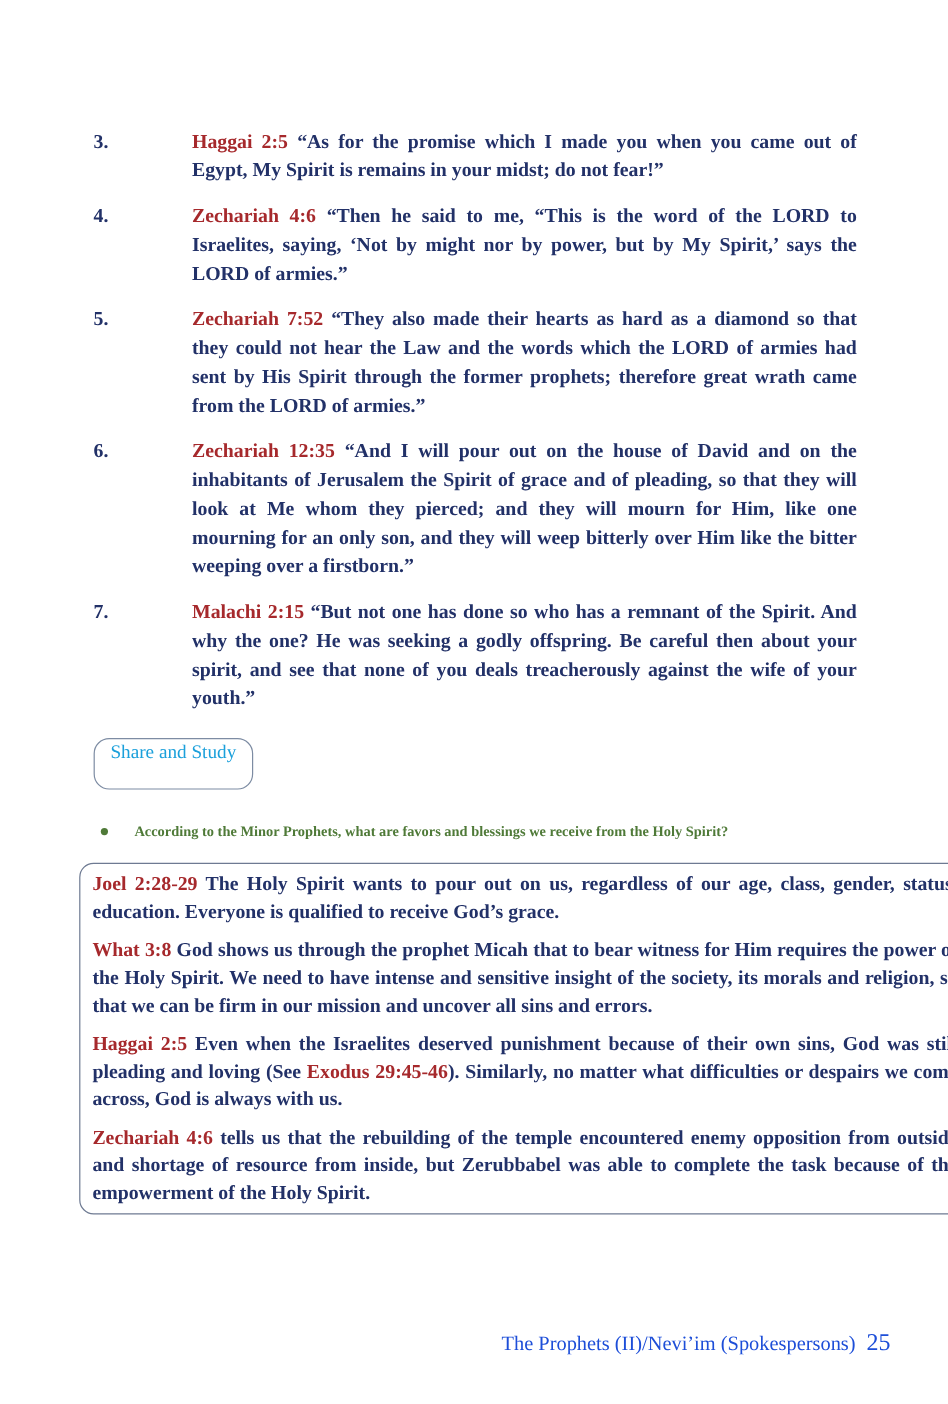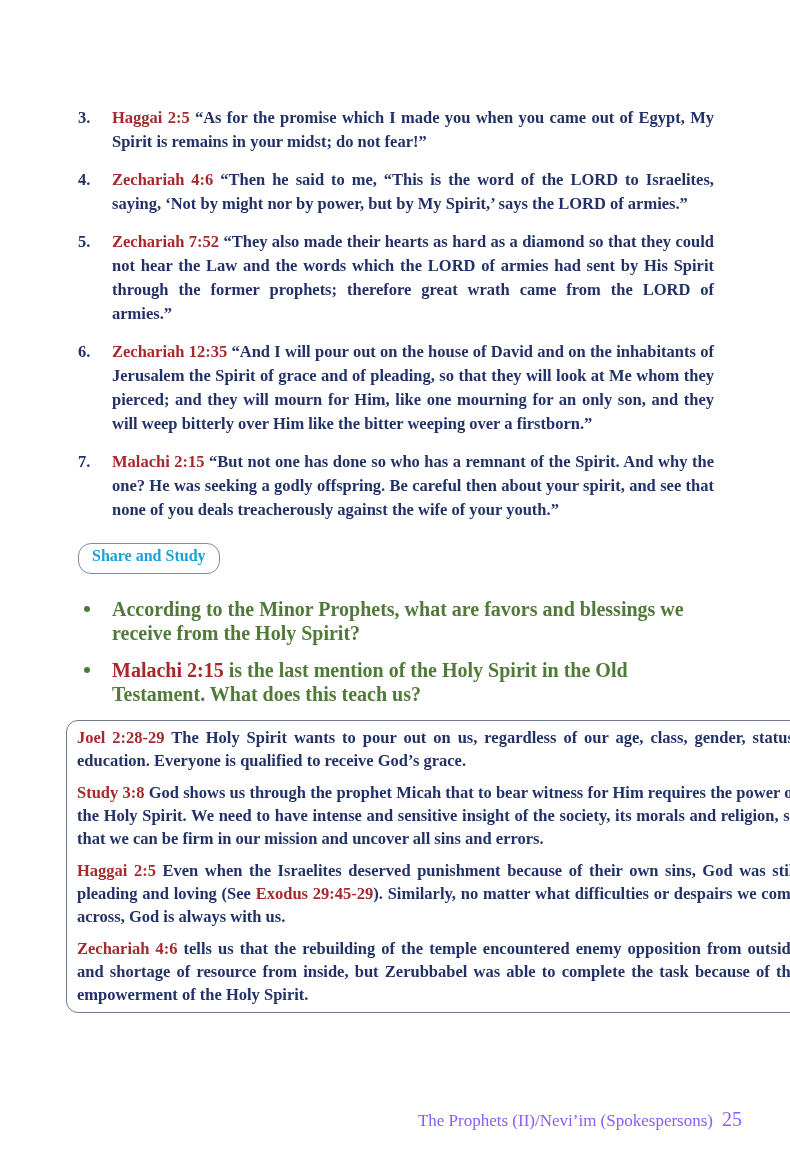--- a/index.html
+++ b/index.html
@@ -29,42 +29,43 @@
     color: #223168;
   }
   .scripture-item .num {
     flex: none;
     width: 34px;
     color: #223168;
   }
   .scripture-item .li-text {
     flex: 1;
     text-align: justify;
+    margin-left: 48px;
   }
   .ref { color: #A6292C; }
   
   .badge {
     display: inline-block;
     margin-top: 7px;
     border: 1.5px solid #7D8CA3;
     border-radius: 13px;
-    padding: 1px 13px 7px 13px;
+    padding: 1px 13px 19px 13px;
     color: #1BA0DB;
-    font-weight: bold;
+    font-weight: normal;
     font-size: 16px;
     line-height: 21px;
   }
   
   .questions { margin-top: 23px; }
   .question {
     display: flex;
     margin-bottom: 13px;
     color: #4F7A38;
     font-weight: bold;
-    font-size: 20px;
+    font-size: 12px;
     line-height: 24px;
   }
   .question .q-bullet { flex: none; width: 34px; }
   .question .q-bullet::before {
     content: "";
     display: block;
     width: 6px; height: 6px;
     border-radius: 50%;
     background: #4F7A38;
     margin: 9px 0 0 6px;
@@ -86,21 +87,21 @@
     color: #223168;
     text-align: justify;
     margin-bottom: 9px;
   }
   .summary-box p:last-child { margin-bottom: 0; }
   
   .footer {
     position: absolute;
     top: 1106px;
     right: 48px;
-    color: #8b5cf6;
+    color: #1d4ed8;
     font-size: 17px;
     line-height: 26px;
     white-space: nowrap;
   }
   .footer .page-num {
     font-size: 20px;
     margin-left: 9px;
   }
 </style>
 </head>
@@ -133,31 +134,27 @@
 
     
     <div class="badge">Share and Study</div>
 
     
     <div class="questions">
       <div class="question">
         <span class="q-bullet"></span>
         <p class="q-text"><span class="ref"></span><span>According to the Minor Prophets, what are favors and blessings we receive from the Holy Spirit?</span></p>
       </div>
-      <div class="question">
-        <span class="q-bullet"></span>
-        <p class="q-text"><span class="ref">Malachi 2:15</span><span> is the last mention of the Holy Spirit in the Old Testament. What does this teach us?</span></p>
-      </div>
     </div>
 
     
     <div class="summary-box">
       <p><span class="ref">Joel 2:28-29</span><span> The Holy Spirit wants to pour out on us, regardless of our age, class, gender, status, education.  Everyone is qualified to receive God’s grace.</span></p>
-      <p><span class="ref">Study 3:8</span><span> God shows us through the prophet Micah that to bear witness for Him requires the power of the Holy Spirit.  We need to have intense and sensitive insight of the society, its morals and religion, so that we can be firm in our mission and uncover all sins and errors.</span></p>
-      <p><span class="ref">Haggai 2:5</span><span> Even when the Israelites deserved punishment because of their own sins, God was still pleading and loving (See </span><span class="ref">Exodus 29:45-29</span><span>).  Similarly, no matter what difficulties or despairs we come across, God is always with us.</span></p>
+      <p><span class="ref">What 3:8</span><span> God shows us through the prophet Micah that to bear witness for Him requires the power of the Holy Spirit.  We need to have intense and sensitive insight of the society, its morals and religion, so that we can be firm in our mission and uncover all sins and errors.</span></p>
+      <p><span class="ref">Haggai 2:5</span><span> Even when the Israelites deserved punishment because of their own sins, God was still pleading and loving (See </span><span class="ref">Exodus 29:45-46</span><span>).  Similarly, no matter what difficulties or despairs we come across, God is always with us.</span></p>
       <p><span class="ref">Zechariah 4:6</span><span> tells us that the rebuilding of the temple encountered enemy opposition from outside and shortage of resource from inside, but Zerubbabel was able to complete the task because of the empowerment of the Holy Spirit.</span></p>
     </div>
 
   </div>
 
   <div class="footer">
     <span>The Prophets (II)/Nevi’im (Spokespersons)</span><span class="page-num">25</span>
   </div>
 </div>
 

